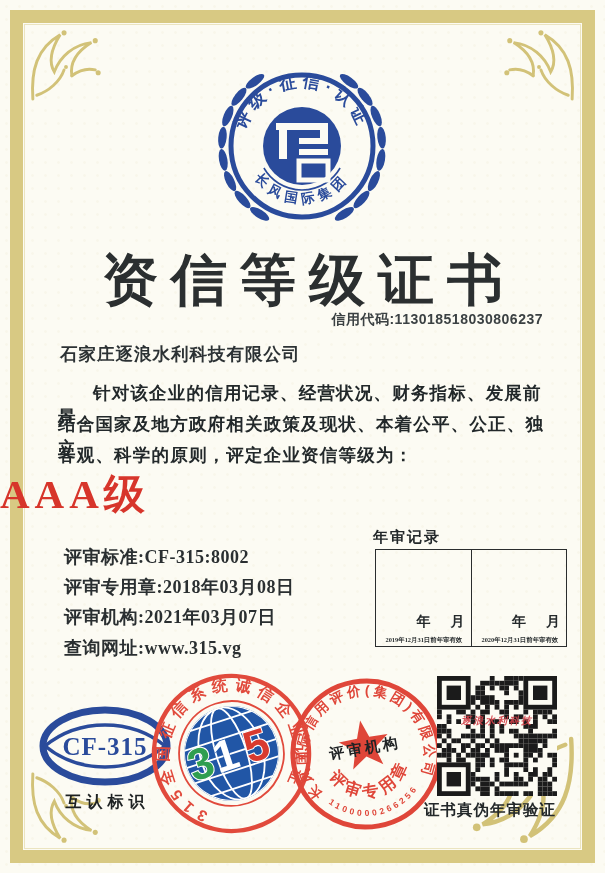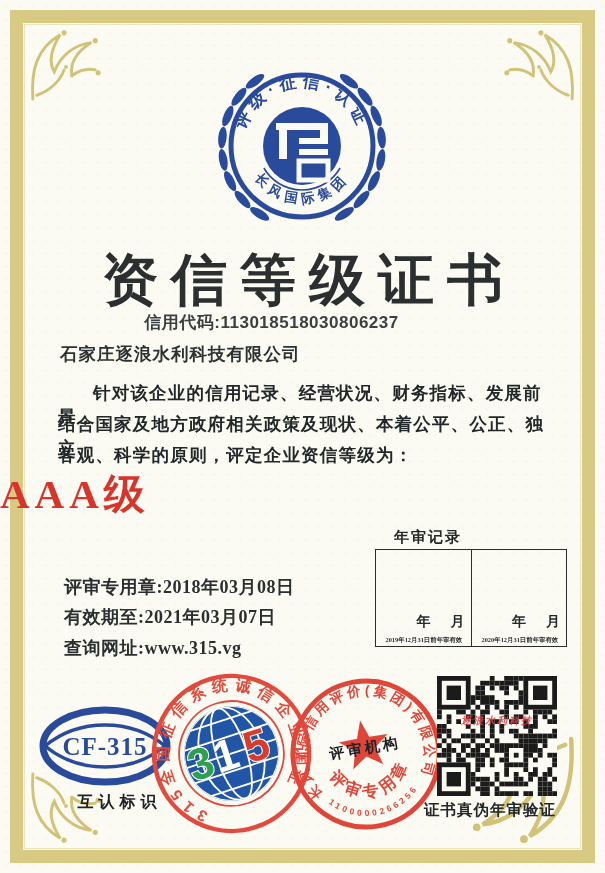--- a/index.html
+++ b/index.html
@@ -14,49 +14,49 @@
          border:1px solid rgba(214,199,131,0.45);pointer-events:none;}
   .corner{position:absolute;width:78px;height:78px;color:#d2c278;}
   .corner.tl{left:27px;top:27px;}
   .corner.tr{right:27px;top:27px;transform:scaleX(-1);}
   .corner.bl{left:27px;bottom:27px;transform:scaleY(-1);}
   .corner.br{right:25px;bottom:25px;width:118px;height:118px;transform:scale(-1,-1);}
   .emblem{position:absolute;left:207px;top:62px;width:190px;height:175px;}
   .title{position:absolute;left:0;right:0;top:243px;text-align:center;
          font-size:56px;font-weight:900;letter-spacing:13px;text-indent:13px;
          color:#2b2f30;font-family:"Liberation Sans",sans-serif;}
-  .code{position:absolute;left:0;right:62px;top:311px;text-align:center;
-        font-size:17px;font-weight:700;letter-spacing:0.5px;color:#3b4143;}
+  .code{position:absolute;left:0;right:62px;top:311px;text-align:right;
+        font-size:14px;font-weight:700;letter-spacing:0.5px;color:#3b4143;}
   .company{position:absolute;left:60px;top:342px;font-size:17.5px;font-weight:800;
         letter-spacing:1px;color:#2c3234;}
   .bodyline{position:absolute;left:58px;right:56px;font-size:17.5px;font-weight:700;
         font-family:"Liberation Serif",serif;color:#22282a;letter-spacing:1.2px;}
   .bl1{top:381px;text-indent:2em;}
   .bl2{top:412px;}
   .bl3{top:443px;}
   .rating{position:absolute;left:0;right:0;top:467px;
         font-size:41px;font-weight:900;color:#d7352b;letter-spacing:5px;
         font-family:"Liberation Serif",serif;}
   .field{position:absolute;left:64px;font-size:18px;font-weight:700;
         font-family:"Liberation Serif",serif;color:#2a2f31;letter-spacing:0.5px;}
   .f0{top:545px;} .f1{top:575px;} .f2{top:605px;} .f3{top:636px;}
-  .annual-title{position:absolute;left:394px;top:528px;font-size:15px;font-weight:700;
+  .annual-title{position:absolute;left:373px;top:528px;font-size:15px;font-weight:700;
         font-family:"Liberation Serif",serif;color:#23282a;letter-spacing:2px;}
   .annual-box{position:absolute;left:375px;top:549px;width:190px;height:96px;
         border:1.5px solid #2a2d2e;display:flex;}
   .annual-cell{position:relative;flex:1;}
   .annual-cell + .annual-cell{border-left:1.5px solid #2a2d2e;}
   .ym{position:absolute;left:0;right:6px;bottom:15px;display:flex;justify-content:flex-end;
         gap:20px;font-size:14px;font-weight:700;font-family:"Liberation Serif",serif;}
   .note{position:absolute;left:0;right:0;bottom:2px;text-align:center;font-size:8px;
         transform:scale(0.8);transform-origin:center bottom;white-space:nowrap;
         font-weight:700;font-family:"Liberation Serif",serif;color:#2a2f31;}
   .cf315{position:absolute;left:36px;top:700px;width:138px;height:92px;}
   .cf315-caption{position:absolute;left:36px;top:792px;width:138px;text-align:center;
-        font-size:16px;font-weight:800;letter-spacing:5px;text-indent:5px;color:#1d2122;padding-left:12px;}
+        font-size:16px;font-weight:800;letter-spacing:5px;text-indent:5px;color:#1d2122;}
   .globe{position:absolute;left:149px;top:671px;width:166px;height:166px;}
   .seal{position:absolute;left:286px;top:674px;width:160px;height:160px;}
   .qr-wrap{position:absolute;left:437px;top:676px;width:120px;height:120px;font-style:italic;}
   .qr-overlay{position:absolute;left:0;right:0;top:38px;text-align:center;
         font-size:10px;font-weight:700;color:#d24048;letter-spacing:2px;opacity:0.9;}
   .qr-caption{position:absolute;left:420px;top:800px;width:140px;text-align:center;
         font-size:15.5px;font-weight:700;font-family:"Liberation Serif",serif;
         letter-spacing:1px;color:#23282a;}
   .hidden-defs{position:absolute;width:0;height:0;overflow:hidden;}
 </style>
@@ -146,22 +146,23 @@
   <div class="title">资信等级证书</div>
   <div class="code">信用代码:113018518030806237</div>
   <div class="company">石家庄逐浪水利科技有限公司</div>
 
   <div class="bodyline bl1">针对该企业的信用记录、经营状况、财务指标、发展前景，</div>
   <div class="bodyline bl2">结合国家及地方政府相关政策及现状、本着公平、公正、独立、</div>
   <div class="bodyline bl3">客观、科学的原则，评定企业资信等级为：</div>
 
   <div class="rating">AAA级</div>
 
+  <div class="field f0">评审标准:CF-315:8002</div>
   <div class="field f1">评审专用章:2018年03月08日</div>
-  <div class="field f2">有效期至:2021年03月07日</div>
+  <div class="field f2">评审机构:2021年03月07日</div>
   <div class="field f3">查询网址:www.315.vg</div>
 
   <div class="annual-title">年审记录</div>
   <div class="annual-box">
     <div class="annual-cell">
       <div class="ym">
         <span>年</span>
         <span>月</span>
       </div>
       <div class="note">2019年12月31日前年审有效</div>

